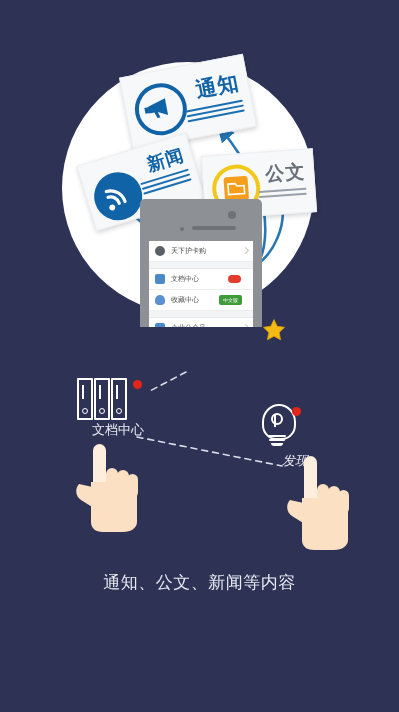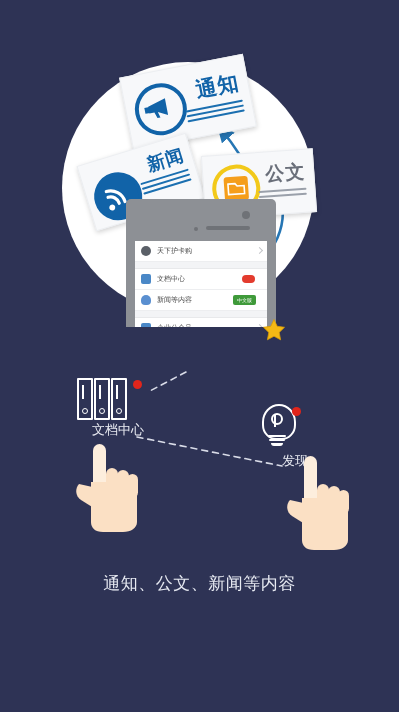--- a/index.html
+++ b/index.html
@@ -58,21 +58,21 @@
   #card-doc .lines i{background:#9aa0aa;}
 
   .badgecircle{position:absolute;border-radius:50%;}
   #ic-notice{left:8px;top:12px;width:44px;height:44px;border:4px solid #1163a8;}
   #ic-news{left:6px;top:16px;width:40px;height:40px;background:#1163a8;border:4px solid #1163a8;}
   #ic-doc{left:8px;top:10px;width:40px;height:40px;border:4px solid #f2c91a;}
   #ic-doc .sq{position:absolute;left:8px;top:8px;width:24px;height:24px;background:#f59e1b;border-radius:3px;}
 
   
   #phone{
-    position:absolute;left:126px;top:199px;width:150px;height:128px;
+    position:absolute;left:140px;top:199px;width:122px;height:128px;
     background:#8d9095;border-radius:5px 5px 0 0;overflow:hidden;
   }
   #phone .cam{position:absolute;right:26px;top:12px;width:8px;height:8px;border-radius:50%;background:#6f7277;}
   #phone .spk{position:absolute;right:26px;top:27px;width:44px;height:4px;border-radius:2px;background:#6f7277;}
   #phone .dot2{position:absolute;right:78px;top:28px;width:4px;height:4px;border-radius:50%;background:#6f7277;}
   #screen{
     position:absolute;left:9px;top:42px;right:9px;bottom:0;
     background:#ffffff;
   }
   .row{
@@ -93,21 +93,21 @@
 
   
   .grp{position:absolute;}
   .grp .lbl{
     color:#e9ebf2;font-size:13px;text-align:center;white-space:nowrap;
     font-family:"DejaVu Sans","Liberation Sans",sans-serif;
   }
   .reddot{position:absolute;width:9px;height:9px;border-radius:50%;background:#e1251b;}
 
   #grp-docs{left:63px;top:378px;width:110px;}
-  #grp-find{left:252px;top:404px;width:86px;}
+  #grp-find{left:252px;top:404px;width:86px;font-style:italic;}
 
   .binders{position:relative;width:48px;height:38px;margin:0 auto 5px 14px;}
   .binder{position:absolute;top:0;width:12px;height:38px;border:2px solid #ffffff;border-radius:1px;}
   .binder:nth-child(1){left:0;}
   .binder:nth-child(2){left:17px;}
   .binder:nth-child(3){left:34px;}
   .binder .bar{position:absolute;left:3px;top:5px;width:2px;height:14px;background:#fff;}
   .binder .hole{position:absolute;left:3px;bottom:4px;width:4px;height:4px;border:1.5px solid #fff;border-radius:50%;}
 
   .bulb{position:relative;width:40px;height:44px;margin:0 auto 4px 6px;}
@@ -123,21 +123,21 @@
 
   
   #dashes{position:absolute;inset:0;pointer-events:none;}
 
   
   #caption{
     position:absolute;left:0;right:0;top:570px;text-align:center;
     color:#e7eaf2;font-size:17px;line-height:27px;letter-spacing:.5px;
     font-family:"DejaVu Sans","Liberation Sans",sans-serif;
   }
-  #caption div{display:block;}
+  #caption div{display:block;font-family:Liberation Mono, monospace;}
 
   
   #watermark{
     position:absolute;right:10px;bottom:8px;
     color:#2e8b22;font-size:22px;font-weight:bold;letter-spacing:.5px;
     font-family:"Liberation Sans",sans-serif;
   }
 </style>
 </head>
 <body>
@@ -219,21 +219,21 @@
       <div class="row gap"></div>
 
       <div class="row">
         <span class="ri" style="background:#4a88c7;"></span>
         <span class="rl">文档中心</span>
         <span class="redpill"></span>
       </div>
 
       <div class="row">
         <span class="ri" style="background:#5a8fd0;border-radius:50% 50% 40% 40%;"></span>
-        <span class="rl">新闻等内容</span>
+        <span class="rl">收藏中心</span>
         <span class="greenpill">中文版</span>
       </div>
 
       <div class="row gap"></div>
 
       <div class="row">
         <span class="ri" style="background:#4a88c7;"></span>
         <span class="rl">企业公众号</span>
         <span class="chev"></span>
       </div>

